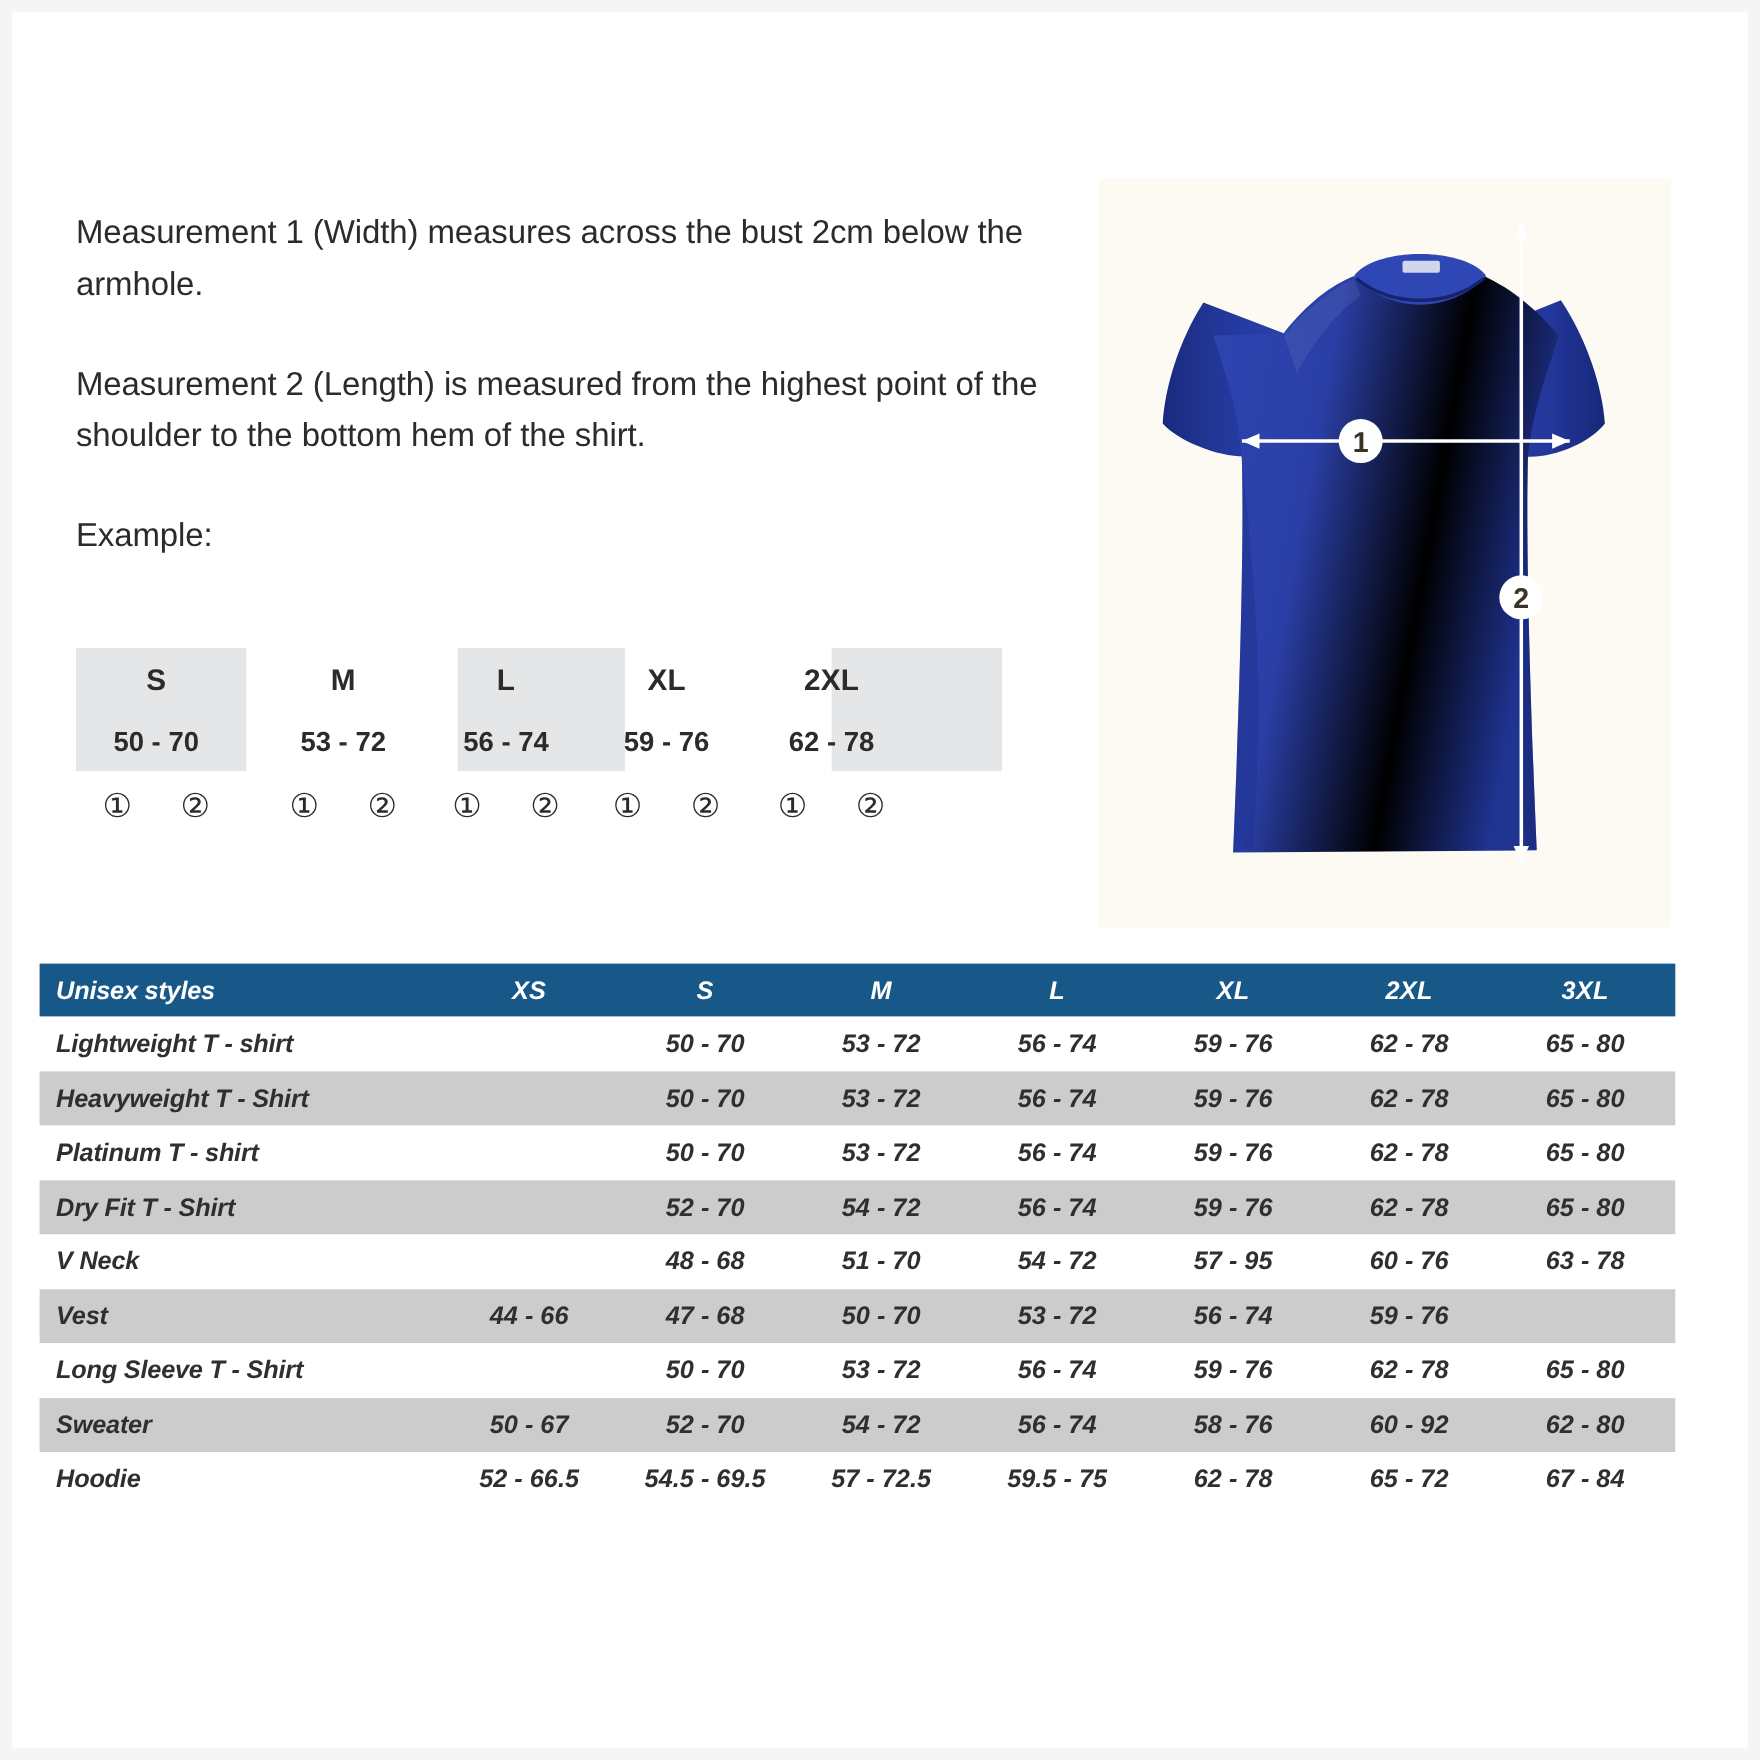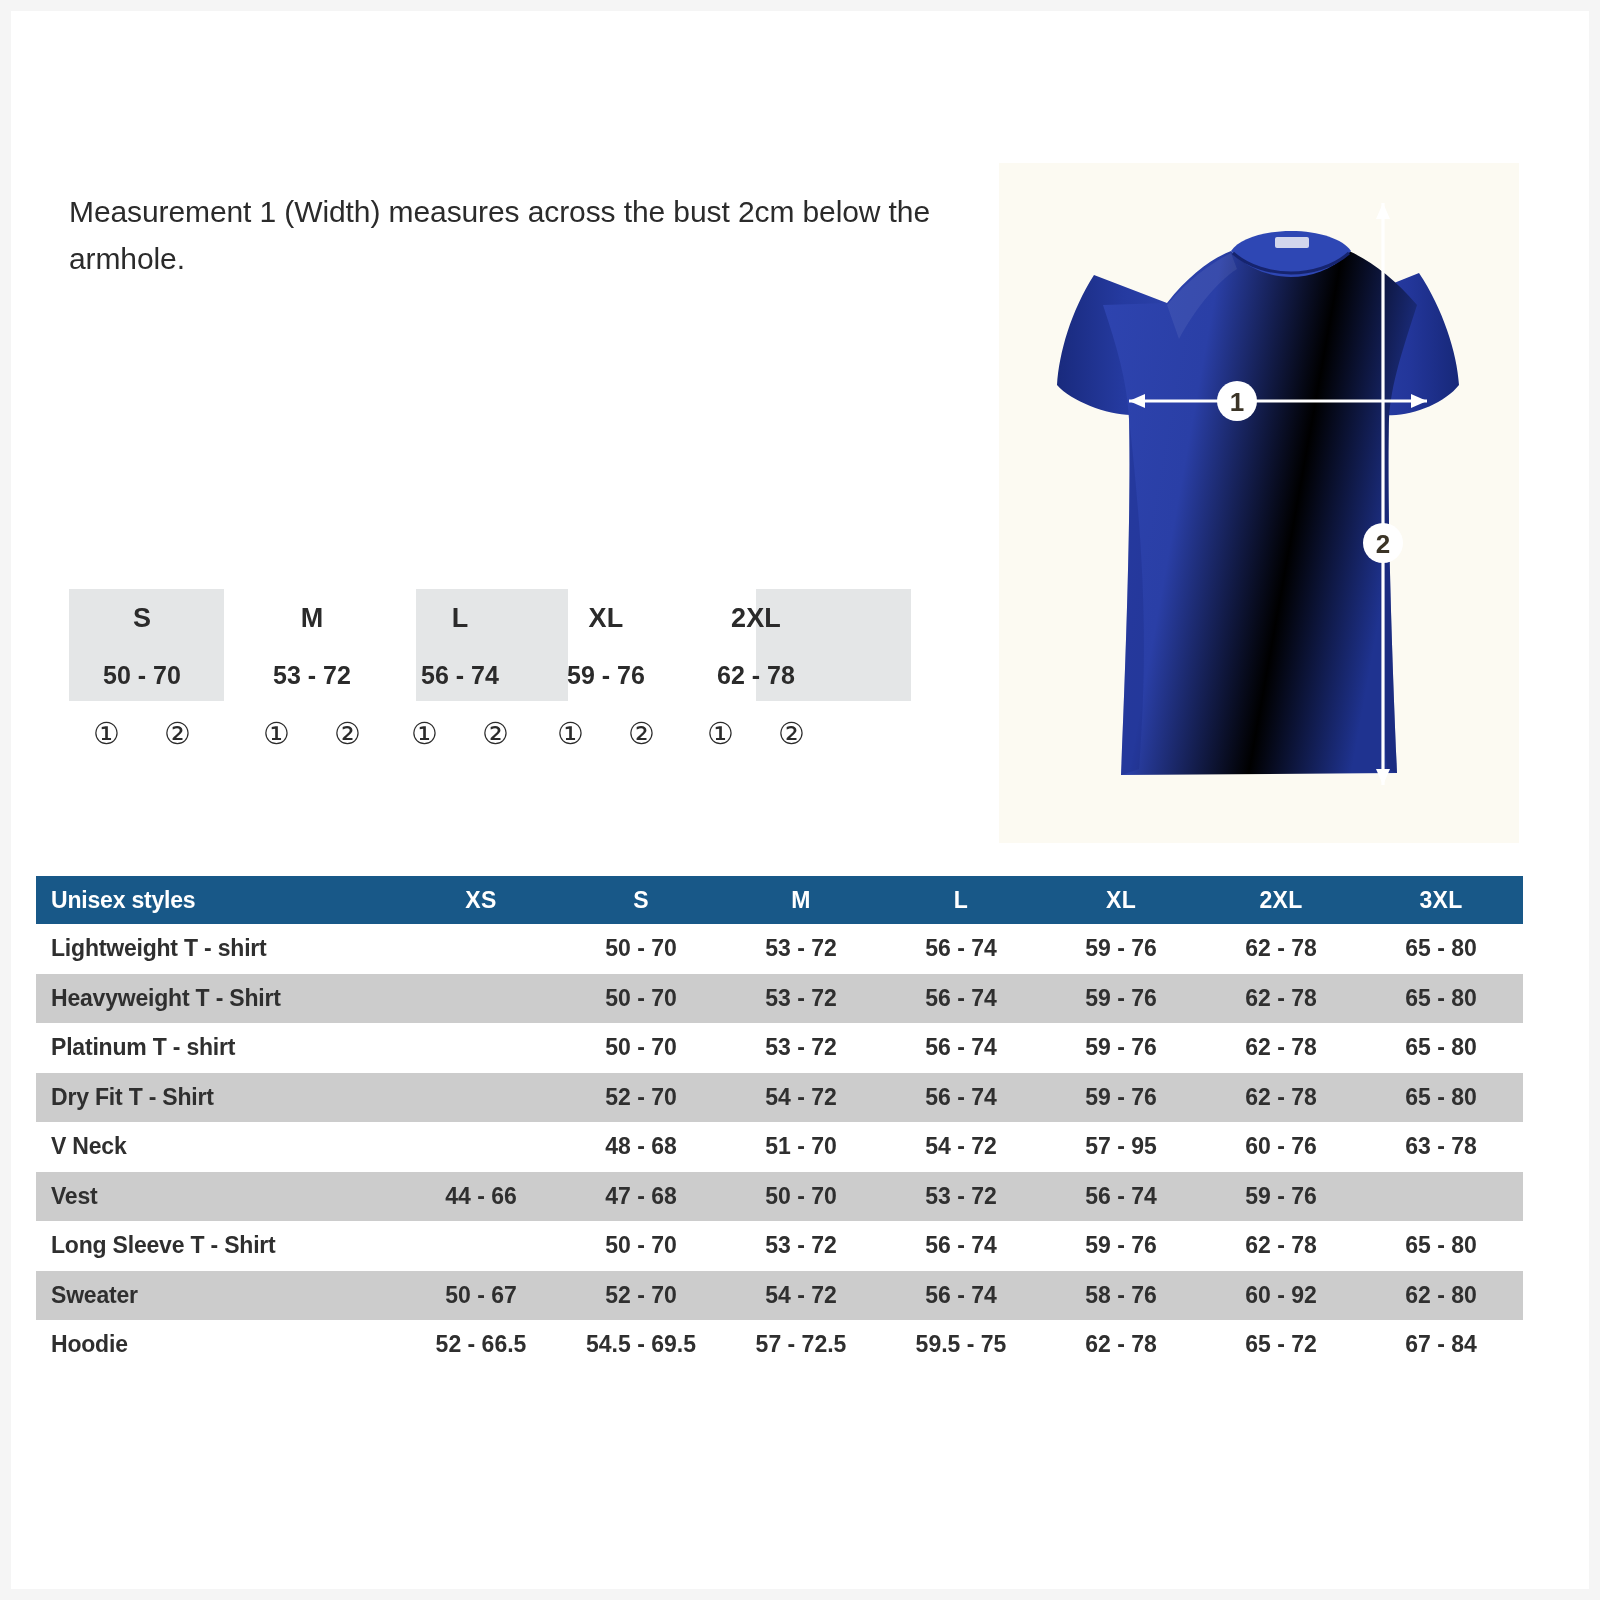--- a/index.html
+++ b/index.html
@@ -121,20 +121,21 @@
     left: 25px;
     top: 865px;
     width: 1487px;
   }
   .trow {
     display: flex;
     align-items: center;
     height: 49.5px;
     font-size: 23px;
     color: #2f2f2f;
+    font-style: italic;
   }
   .trow.header {
     background: #185888;
     color: #ffffff;
     font-weight: 700;
     height: 48px;
   }
   .trow.alt {
     background: #cccccc;
   }
@@ -156,20 +157,22 @@
   }
   .trow.header .cell-val { font-weight: 700; letter-spacing: 0.3px; }
 </style>
 </head>
 <body>
 
 <div class="page-card">
 
   <div class="intro">
     <p>Measurement 1  (Width) measures across the bust 2cm below the armhole.</p>
+    <p>Measurement 2 (Length) is measured from the highest point of the shoulder to the bottom hem of the shirt.</p>
+    <p class="example-label">Example:</p>
   </div>
 
   <div class="example-area">
     <div class="band b1"></div>
     <div class="band b2"></div>
     <div class="band b3"></div>
 
     <div class="ex-col c0">
       <div class="ex-size">S</div>
       <div class="ex-range">50 - 70</div>

